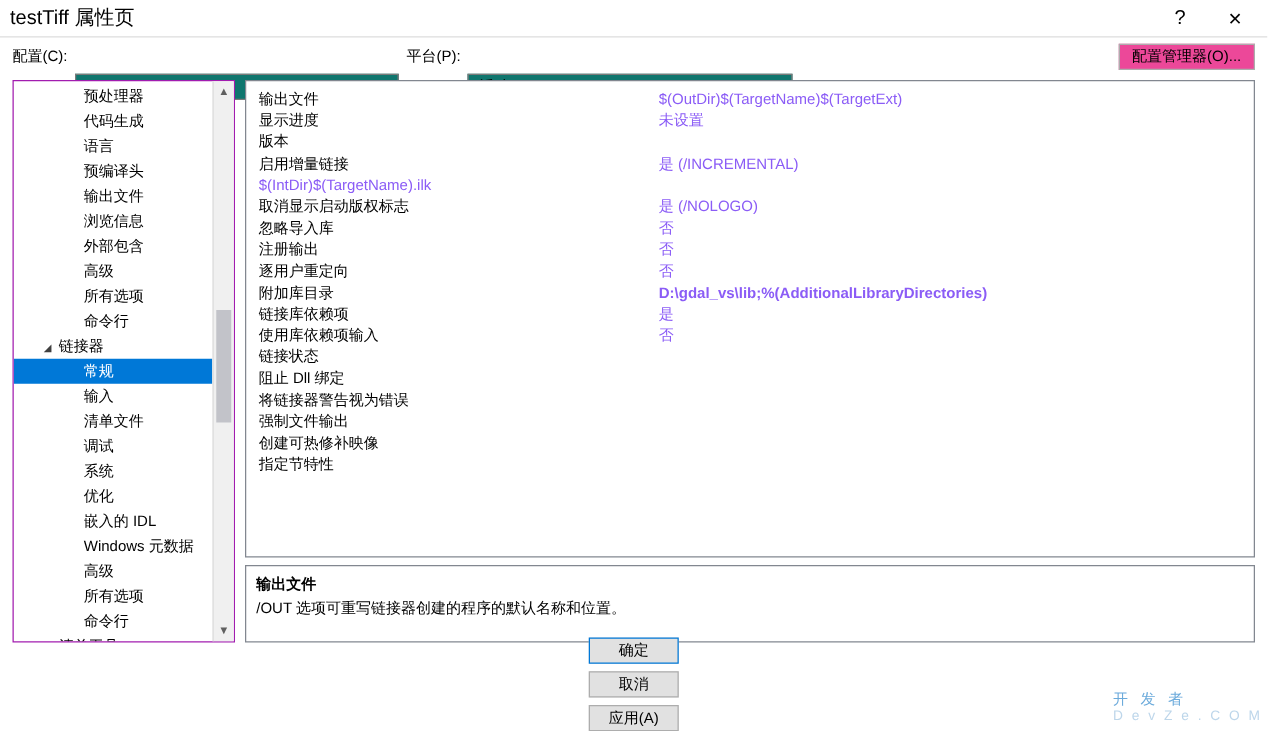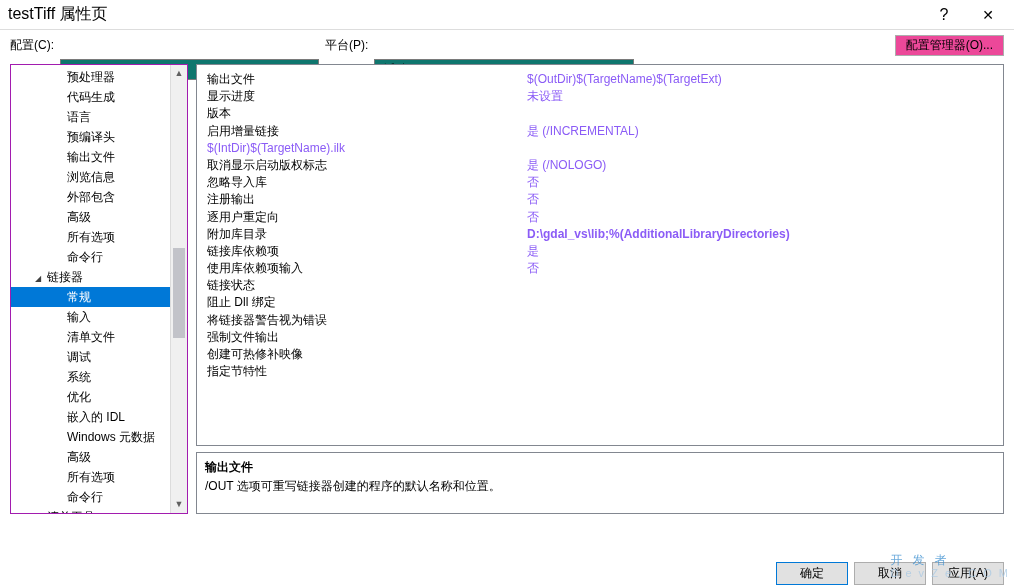--- a/index.html
+++ b/index.html
@@ -28,21 +28,21 @@
 .tree-cat.collapsed::before { content: "▷"; color: #888; font-size: 8px; }
 .tree-item.selected { background: #0078d7; color: #fff; }
 .main { flex: 1; display: flex; flex-direction: column; gap: 6px; }
 .grid { flex: 1; border: 1px solid #828790; background: #fff; padding: 6px 10px 4px 10px; overflow: hidden; }
 .grid-row { display: flex; height: 17.2px; line-height: 17.2px; }
 .grid-row .k { width: 320px; color: #000; }
 .grid-row .v { flex: 1; color: #8b5cf6; }
 .grid-row .v.bold { font-weight: 700; }
 .desc { border: 1px solid #828790; padding: 6px 8px; height: 62px; }
 .desc .dtitle { font-weight: 700; margin-bottom: 2px; }
-.footer { position: absolute; left: 0; right: 0; bottom: 0; height: 40px; display: flex; align-items: flex-end; justify-content: flex-end; padding: 0 10px; gap: 6px; border-top: 0; }
+.footer { position: absolute; left: 0; right: 0; bottom: 0; height: 40px; display: flex; align-items: center; justify-content: flex-end; padding: 0 10px; gap: 6px; border-top: 0; flex-direction: column; }
 .footer button { width: 72px; height: 23px; border: 1px solid #adadad; background: #e1e1e1; }
 .footer button.primary { border: 1px solid #0078d7; }
 .watermark { position: absolute; right: 4px; bottom: 6px; font-family: "Segoe UI", sans-serif; color: #3a8ecf; letter-spacing: 10px; font-size: 30px; font-weight: 400; opacity: 0.75; pointer-events: none; }
 .watermark .sub { display: block; letter-spacing: 2px; font-size: 11px; color: #a8c9e4; margin-top:-4px; text-align: center; }
 </style>
 </head>
 <body>
 
 <div class="titlebar">
   <span class="title">testTiff 属性页</span>

